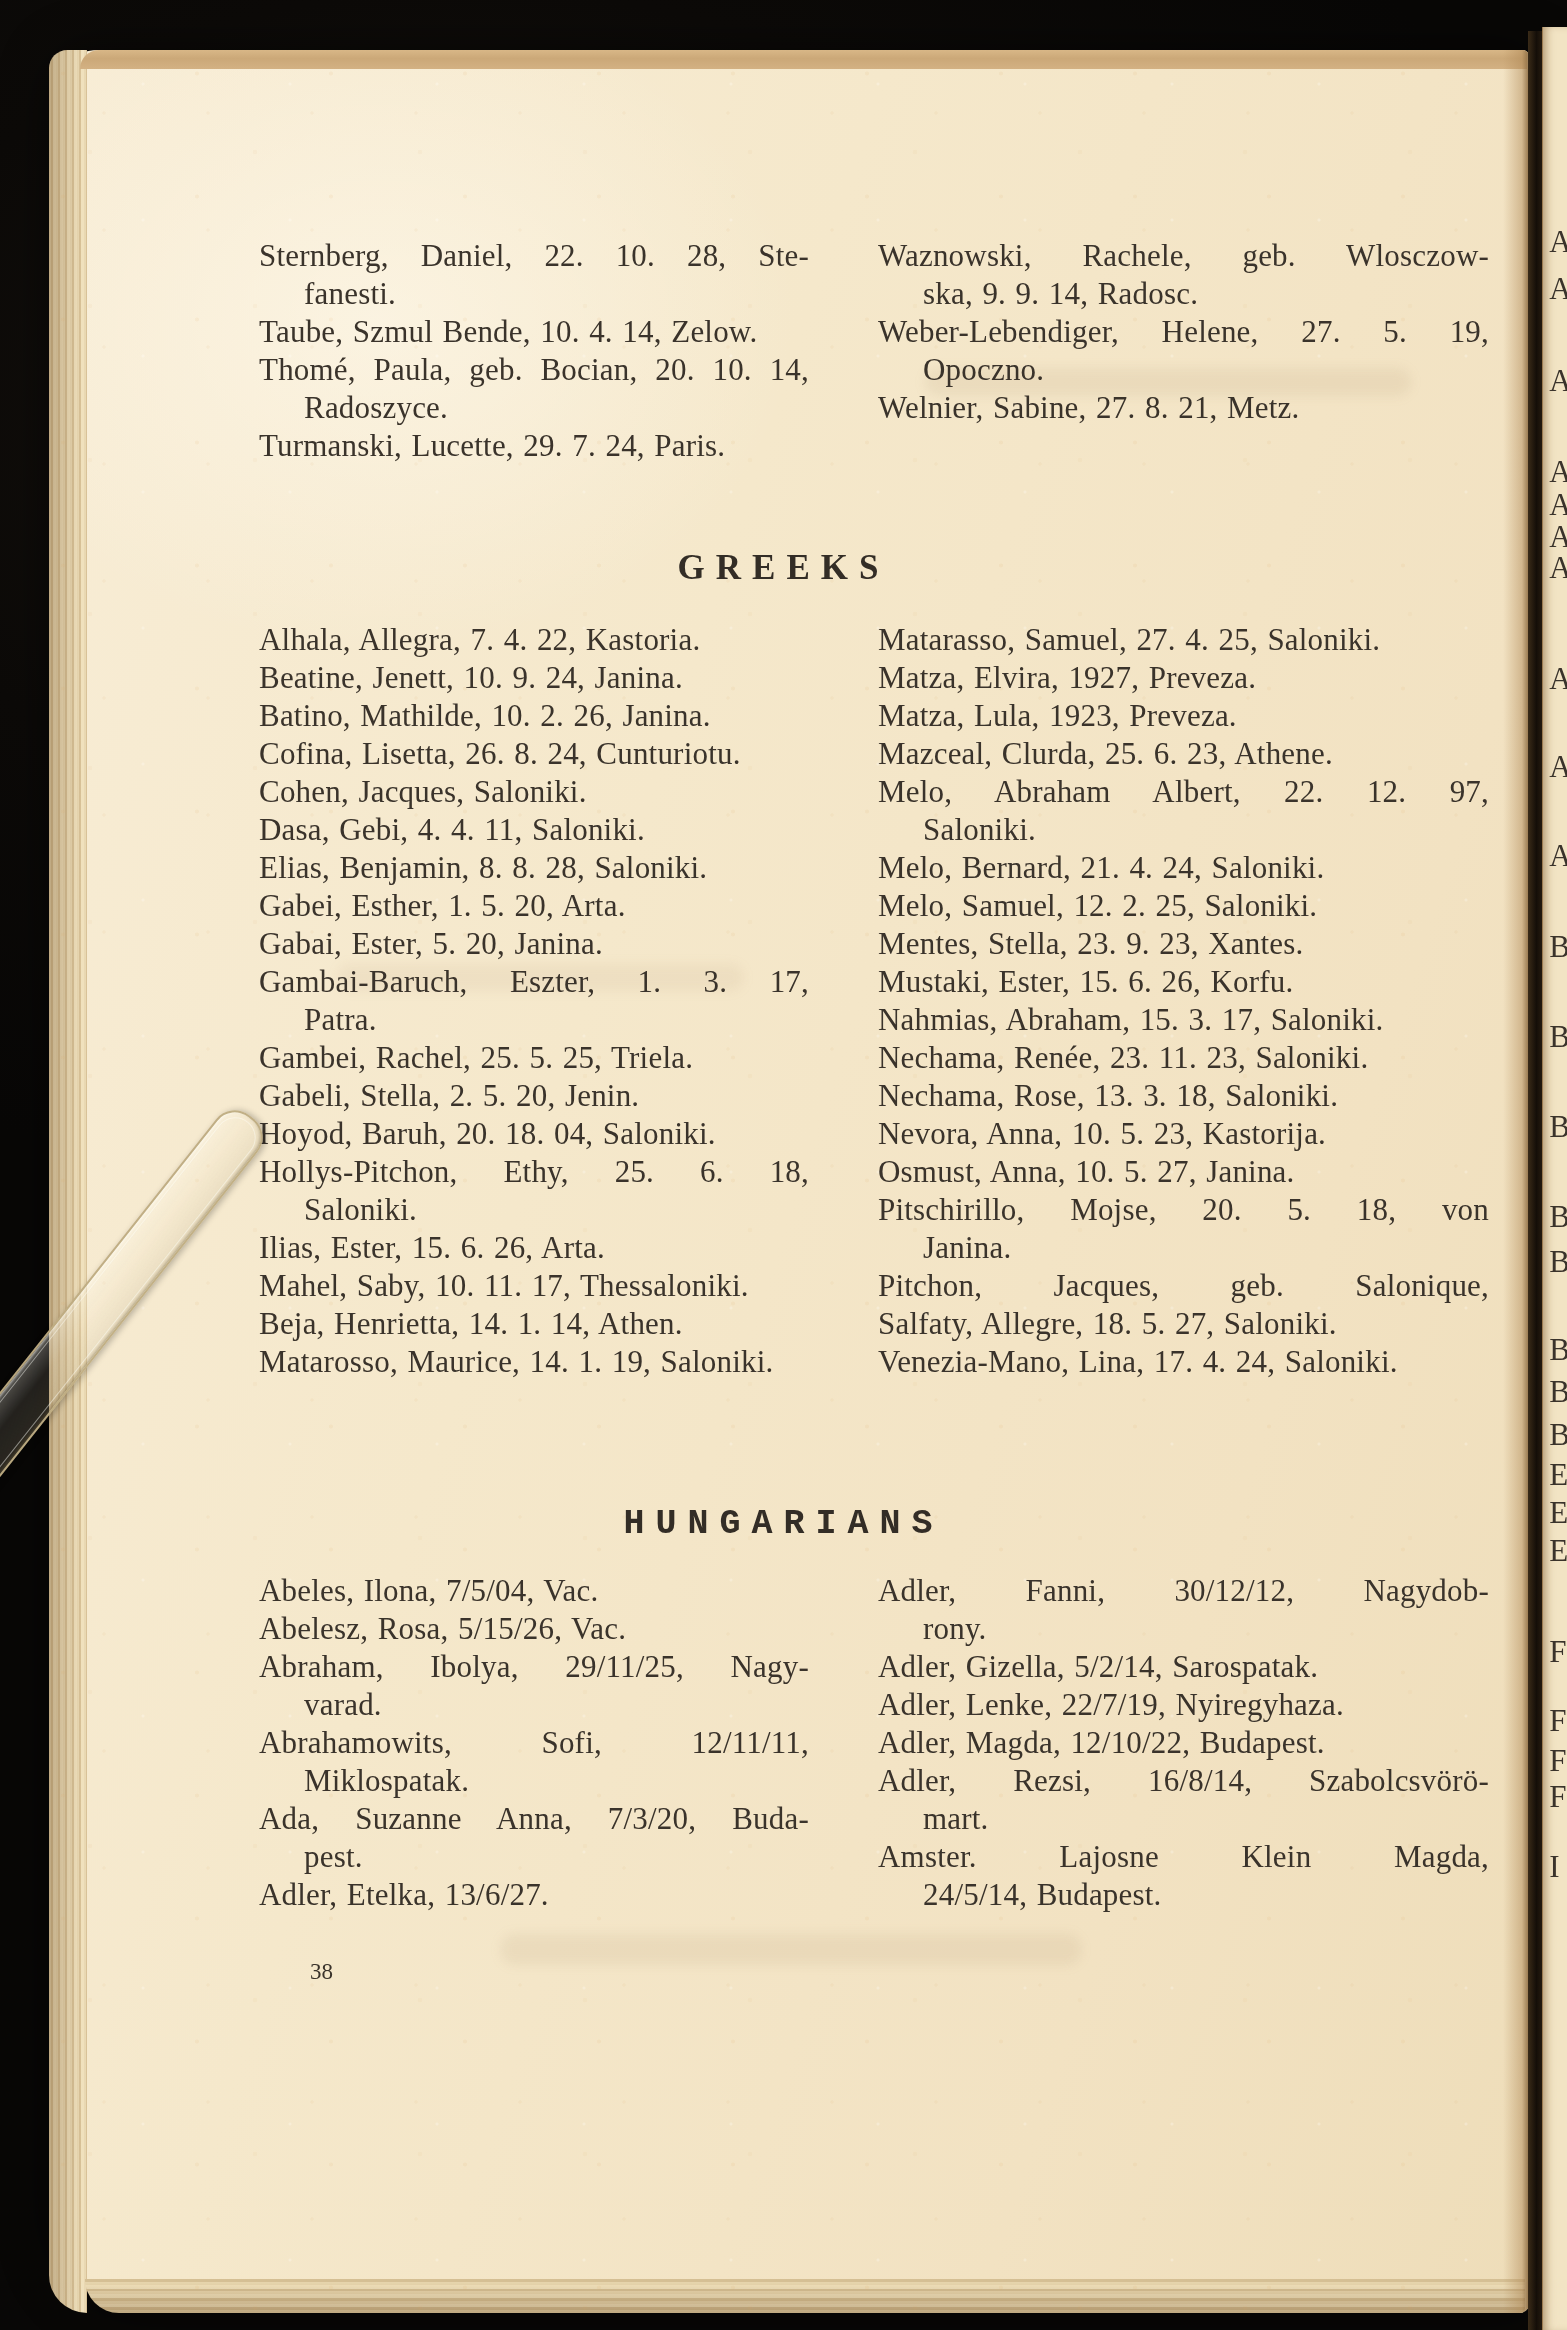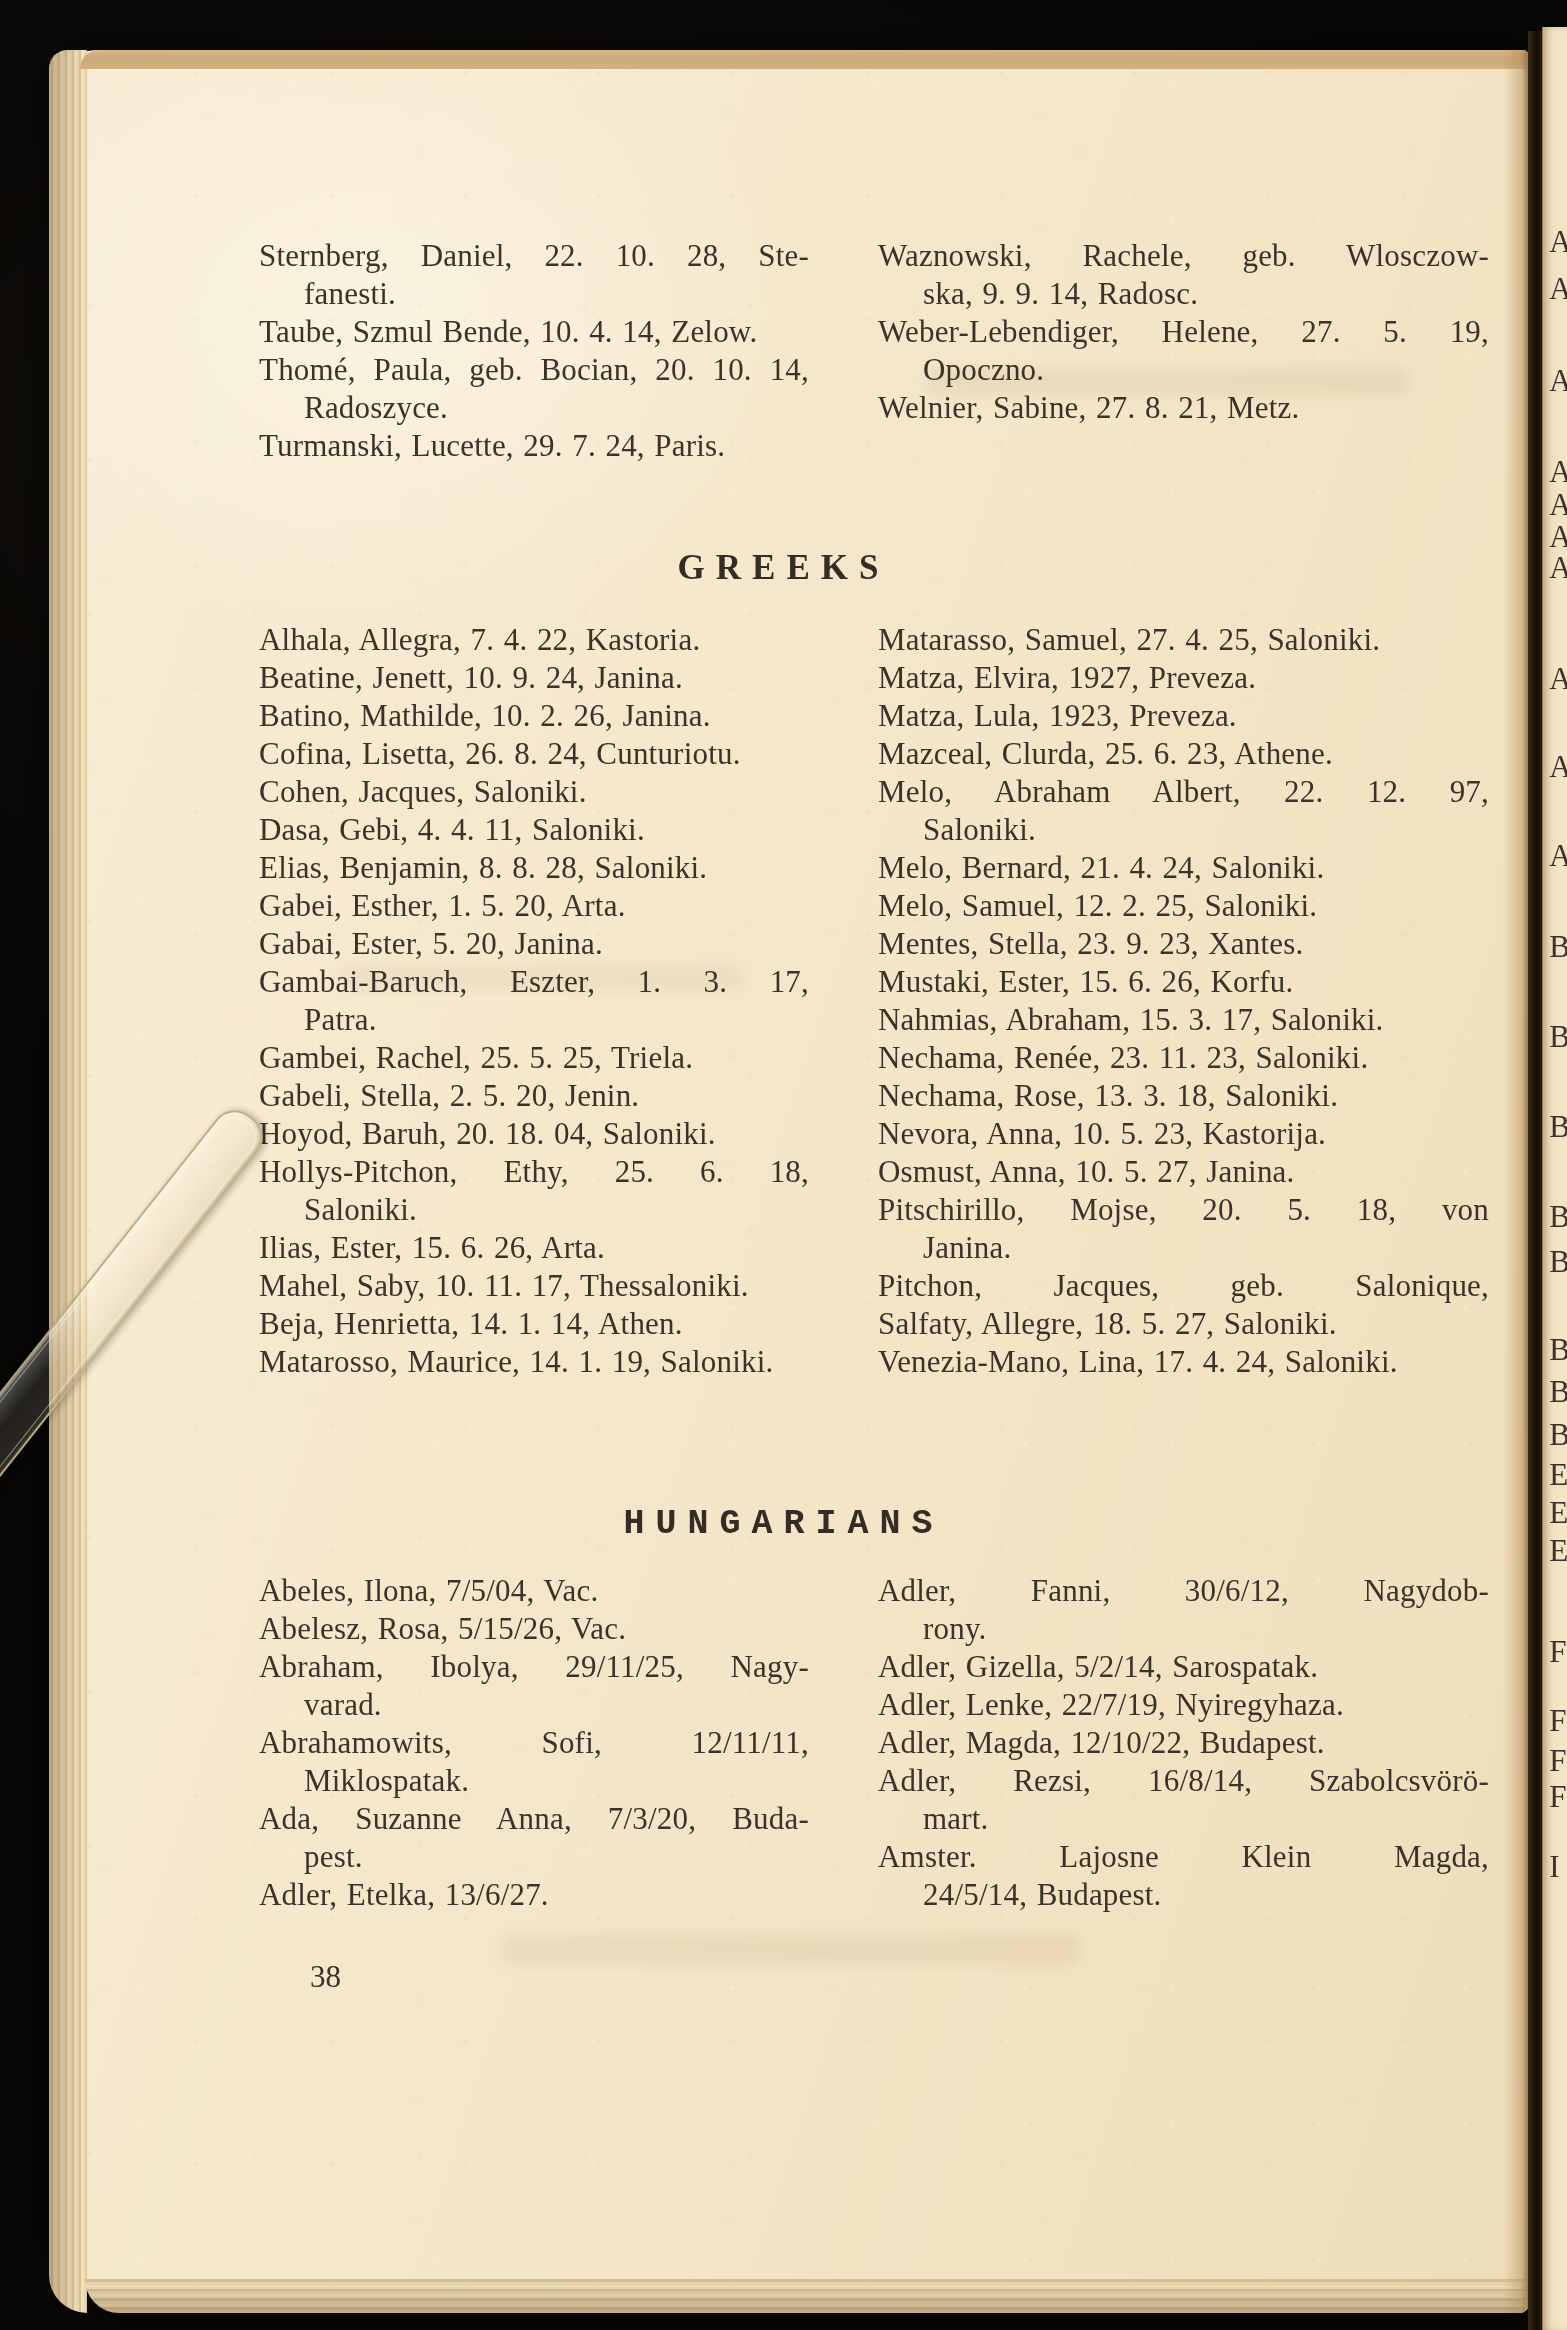--- a/index.html
+++ b/index.html
@@ -78,21 +78,21 @@
   .col-g-right {left:878px;top:621px;width:611px;}
   .col-h-left  {left:259px;top:1572px;width:550px;}
   .col-h-right {left:878px;top:1572px;width:611px;}
   .heading{
     position:absolute;left:0;width:1567px;text-align:center;
     font-size:35px;font-weight:600;letter-spacing:11px;color:#332d26;word-spacing:3.1px;
   }
   .heading-greeks{top:548px;}
   .heading-hungarians{top:1504px;font-family:Liberation Mono, monospace;}
   .page-number{
-    position:absolute;left:310px;top:1959px;font-size:31px;color:#3a332b;text-align:center;
+    position:absolute;left:310px;top:1959px;font-size:23px;color:#3a332b;text-align:center;
   }
   
   .ghost{
     position:absolute;background:rgba(160,128,84,.10);filter:blur(5.5px);border-radius:14px;
     pointer-events:none;
   }
   .ghost1{left:501px;top:1934px;width:580px;height:31px;}
   .ghost2{left:925px;top:368px;width:486px;height:28px;}
   .ghost3{left:337px;top:964px;width:407px;height:27px;background:rgba(160,128,84,.08);}
   
@@ -193,21 +193,21 @@
       <div class="ln">Abelesz, Rosa, 5/15/26, Vac.</div>
       <div class="ln just">Abraham, Ibolya, 29/11/25, Nagy-</div>
       <div class="ln cont">varad.</div>
       <div class="ln just">Abrahamowits, Sofi, 12/11/11,</div>
       <div class="ln cont">Miklospatak.</div>
       <div class="ln just">Ada, Suzanne Anna, 7/3/20, Buda-</div>
       <div class="ln cont">pest.</div>
       <div class="ln">Adler, Etelka, 13/6/27.</div>
     </div>
   <div class="col col-h-right">
-      <div class="ln just">Adler, Fanni, 30/6/12, Nagydob-</div>
+      <div class="ln just">Adler, Fanni, 30/12/12, Nagydob-</div>
       <div class="ln cont">rony.</div>
       <div class="ln">Adler, Gizella, 5/2/14, Sarospatak.</div>
       <div class="ln">Adler, Lenke, 22/7/19, Nyiregyhaza.</div>
       <div class="ln">Adler, Magda, 12/10/22, Budapest.</div>
       <div class="ln just">Adler, Rezsi, 16/8/14, Szabolcsvörö-</div>
       <div class="ln cont">mart.</div>
       <div class="ln just">Amster. Lajosne Klein Magda,</div>
       <div class="ln cont">24/5/14, Budapest.</div>
     </div>
 

